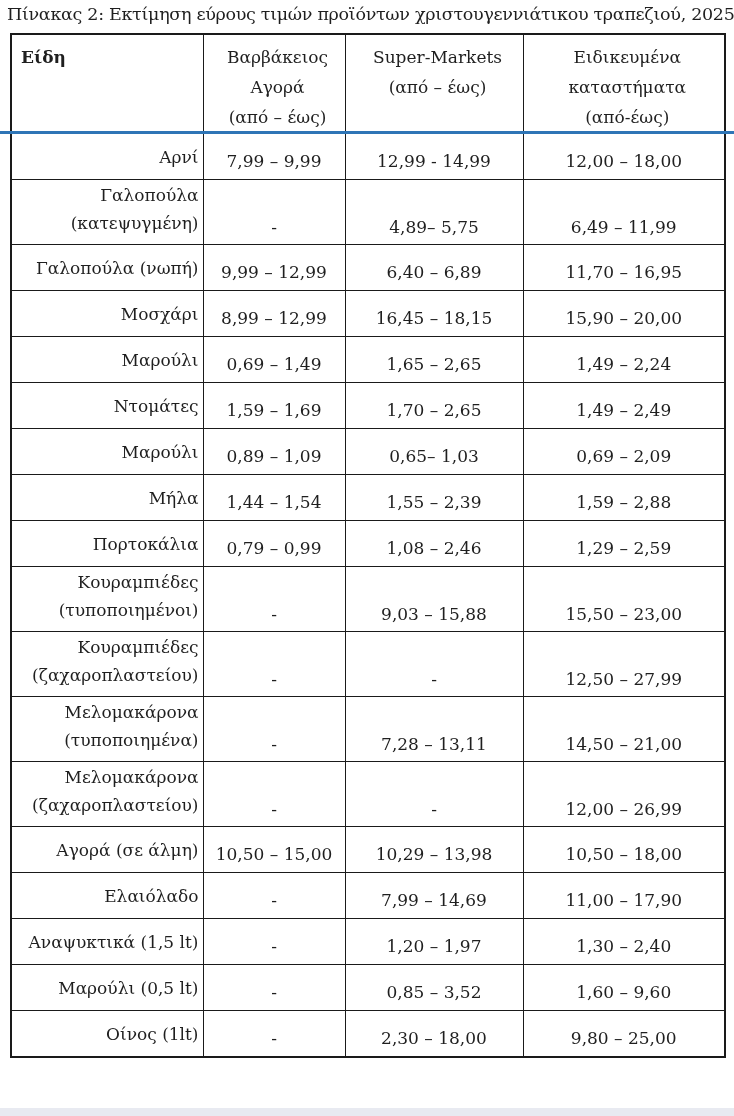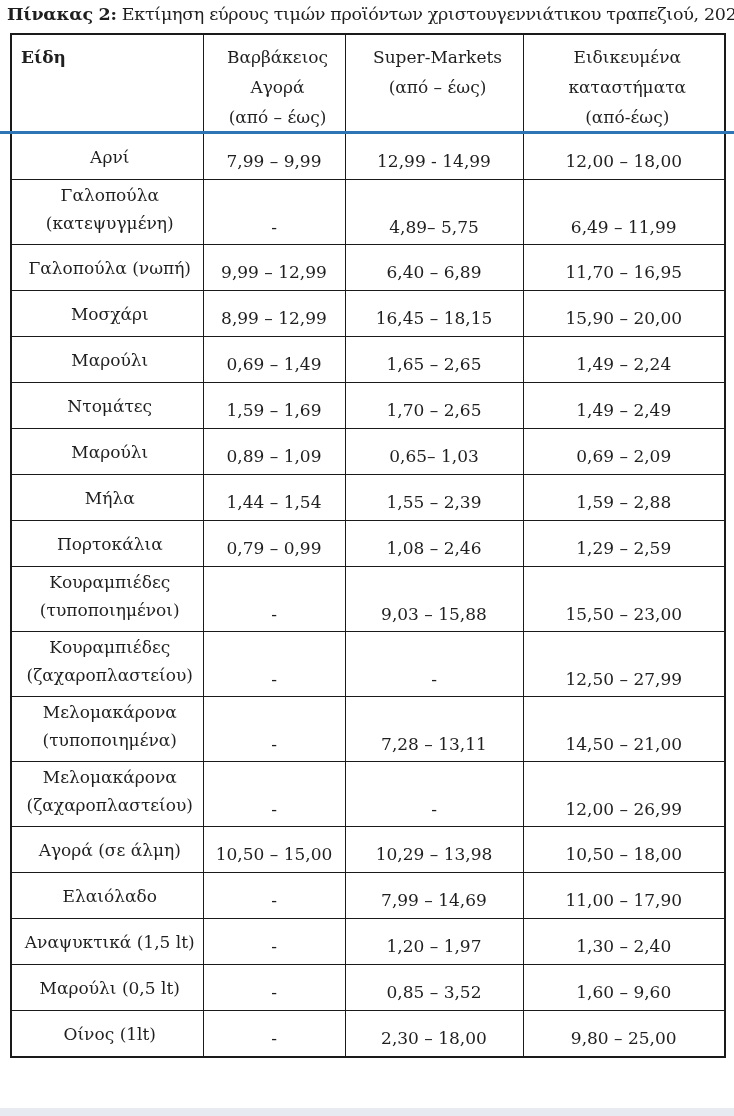--- a/index.html
+++ b/index.html
@@ -11,40 +11,40 @@
   html,body{margin:0;padding:0;}
   body{
     width:734px;height:1116px;position:relative;overflow:hidden;
     background:#ffffff;color:var(--text-col);
     font-family:"DejaVu Serif","Liberation Serif",serif;
   }
   .doc-title{
     position:absolute;left:7px;top:4px;width:724px;
     font-size:17.5px;letter-spacing:-0.3px;white-space:nowrap;
   }
-  .doc-title .title-prefix{font-weight:bold;}
+  .doc-title .title-prefix{font-weight:normal;}
   table.price-table{
     position:absolute;left:10px;top:33px;width:714px;
     border-collapse:collapse;table-layout:fixed;
     border:2.5px solid var(--border-col);
   }
   .price-table th,.price-table td{
     border:1.5px solid var(--border-col);
     font-size:17px;font-weight:normal;
     overflow:hidden;
   }
   .price-table thead th{
     height:90px;vertical-align:top;padding-top:7px;
     text-align:center;line-height:30px;border-bottom:none;padding-left:8px;
   }
   .price-table thead th.col-0{text-align:left;padding-left:9px;font-weight:bold;margin-top:8px;}
   .price-table tbody td{vertical-align:bottom;text-align:center;}
   .price-table tbody tr.row-single td{height:36px;padding-bottom:8px;}
   .price-table tbody tr.row-double td{height:56px;padding-bottom:7px;}
-  .price-table td.item-cell{text-align:center;padding-left:9px;padding-right:4px;line-height:28px;}
+  .price-table td.item-cell{text-align:right;padding-left:9px;padding-right:4px;line-height:28px;}
   .price-table .seg-italic{}
   .header-rule{
     position:absolute;left:0;top:131px;width:734px;height:3px;
     background:var(--accent-blue);z-index:5;
   }
   .bottom-strip{
     position:absolute;left:0;top:1108px;width:734px;height:8px;
     background:var(--strip-col);
   }
 </style>

